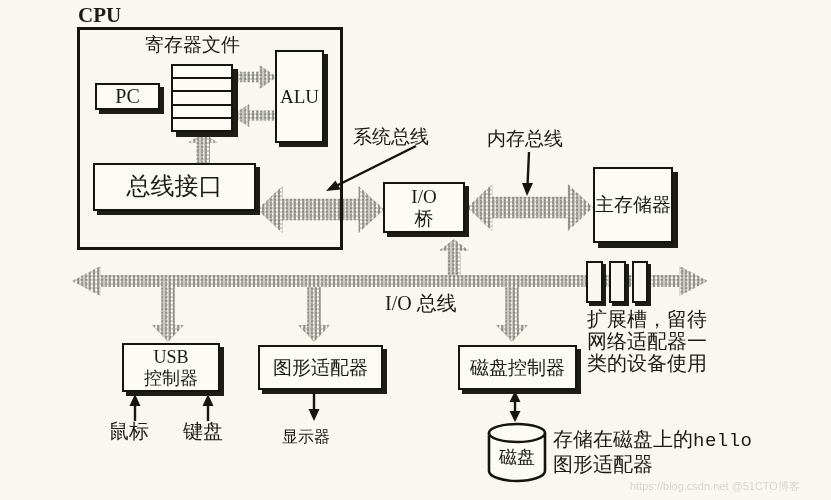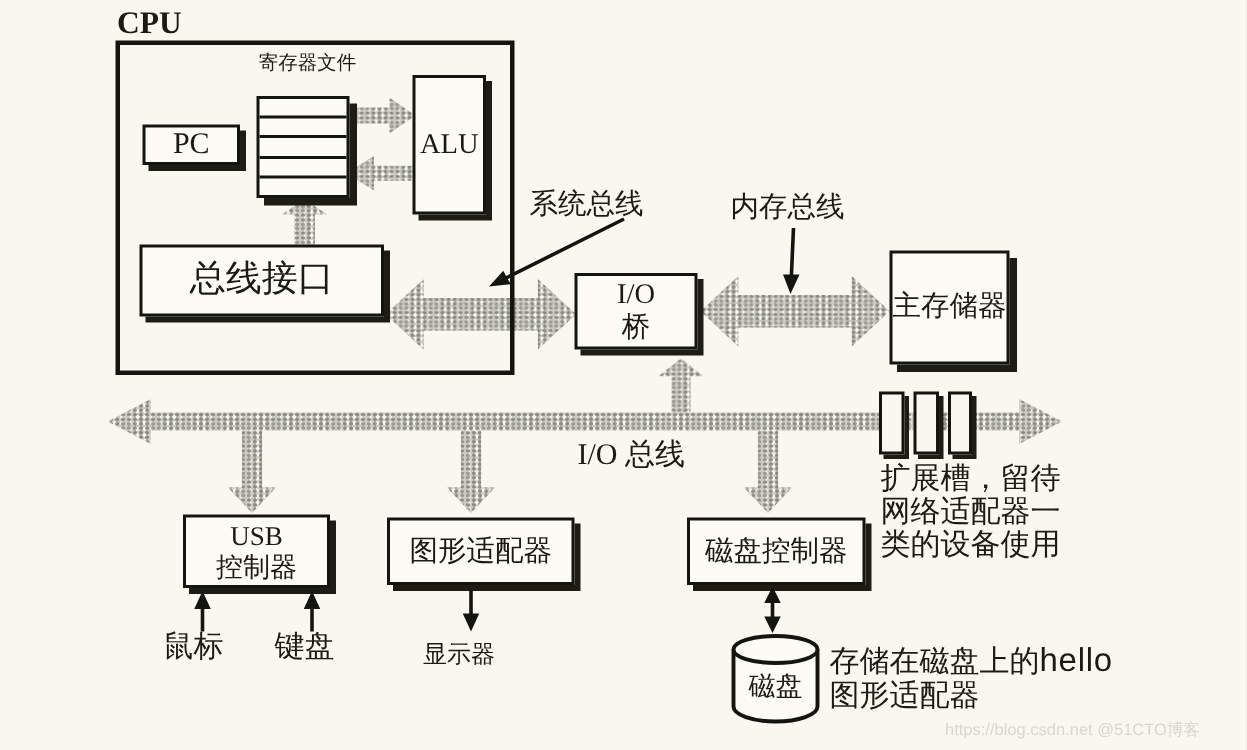--- a/index.html
+++ b/index.html
@@ -36,21 +36,21 @@
   .arr-v2   {clip-path:polygon(50% 0,100% 21%,73% 21%,73% 79%,100% 79%,50% 100%,0 79%,27% 79%,27% 21%,0 21%);}
   .arr-up   {clip-path:polygon(50% 0,100% 31%,71% 31%,71% 100%,29% 100%,29% 31%,0 31%);}
   .arr-down {clip-path:polygon(29% 0,71% 0,71% 69%,100% 69%,50% 100%,0 69%,29% 69%);}
   .arr-bus  {clip-path:polygon(0 50%,4.5% 0,4.5% 30%,95.5% 30%,95.5% 0,100% 50%,95.5% 100%,95.5% 70%,4.5% 70%,4.5% 100%);}
   .reg-row{flex:1;border-bottom:2px solid #15150f;width:100%;box-sizing:border-box;}
   .reg-row:last-child{border-bottom:none;}
   .slot{
     position:absolute;width:17px;height:42px;background:#f9f7f0;
     border:2.5px solid #15150f;box-shadow:3px 3px 0 #1d1d15;box-sizing:border-box;
   }
-  .mono{font-family:Liberation Sans, sans-serif;font-size:22px;letter-spacing:.5px;}
+  .mono{font-family:Liberation Mono, monospace;font-size:19px;letter-spacing:.5px;}
   .note{position:absolute;line-height:22px;font-size:20px;white-space:nowrap;}
   .wm{
     position:absolute;font-family:"Liberation Sans","DejaVu Sans",sans-serif;
     font-size:11px;color:#d9d6ce;text-align:left;
   }
   svg{position:absolute;overflow:visible;}
   .ink{stroke:#15150f;fill:none;stroke-width:2.4;}
   .inkfill{fill:#15150f;stroke:none;}
   .cyl{fill:#fcfbf5;stroke:#15150f;stroke-width:2.6;}
 </style>
@@ -67,21 +67,21 @@
   <div class="tex arr-up" style="left:439px;top:239px;width:30px;height:38px;"></div>
   <div class="tex arr-bus" style="left:72px;top:266px;width:636px;height:30px;"></div>
   <div class="tex arr-down" style="left:152px;top:287px;width:32px;height:55px;"></div>
   <div class="tex arr-down" style="left:298px;top:287px;width:32px;height:55px;"></div>
   <div class="tex arr-down" style="left:496px;top:287px;width:32px;height:55px;"></div>
 
   <div class="lbl" style="left:78px;top:4px;font-size:21px;font-weight:bold;">CPU</div>
 
   <div class="frame" style="left:77px;top:27px;width:266px;height:223px;"></div>
 
-  <div class="lbl" style="left:145px;top:35px;width:120px;text-align:center;font-size:13px;">寄存器文件</div>
+  <div class="lbl" style="left:145px;top:35px;width:120px;font-size:19px;">寄存器文件</div>
 
   <div class="box" style="left:95px;top:83px;width:65px;height:27px;font-size:20px;">
     <span>PC</span>
   </div>
 
   <div class="box" style="left:171px;top:64px;width:62px;height:68px;box-shadow:5px 5px 0 #1d1d15;padding:0;">
     <div class="reg-row"></div>
     <div class="reg-row"></div>
     <div class="reg-row"></div>
     <div class="reg-row"></div>

